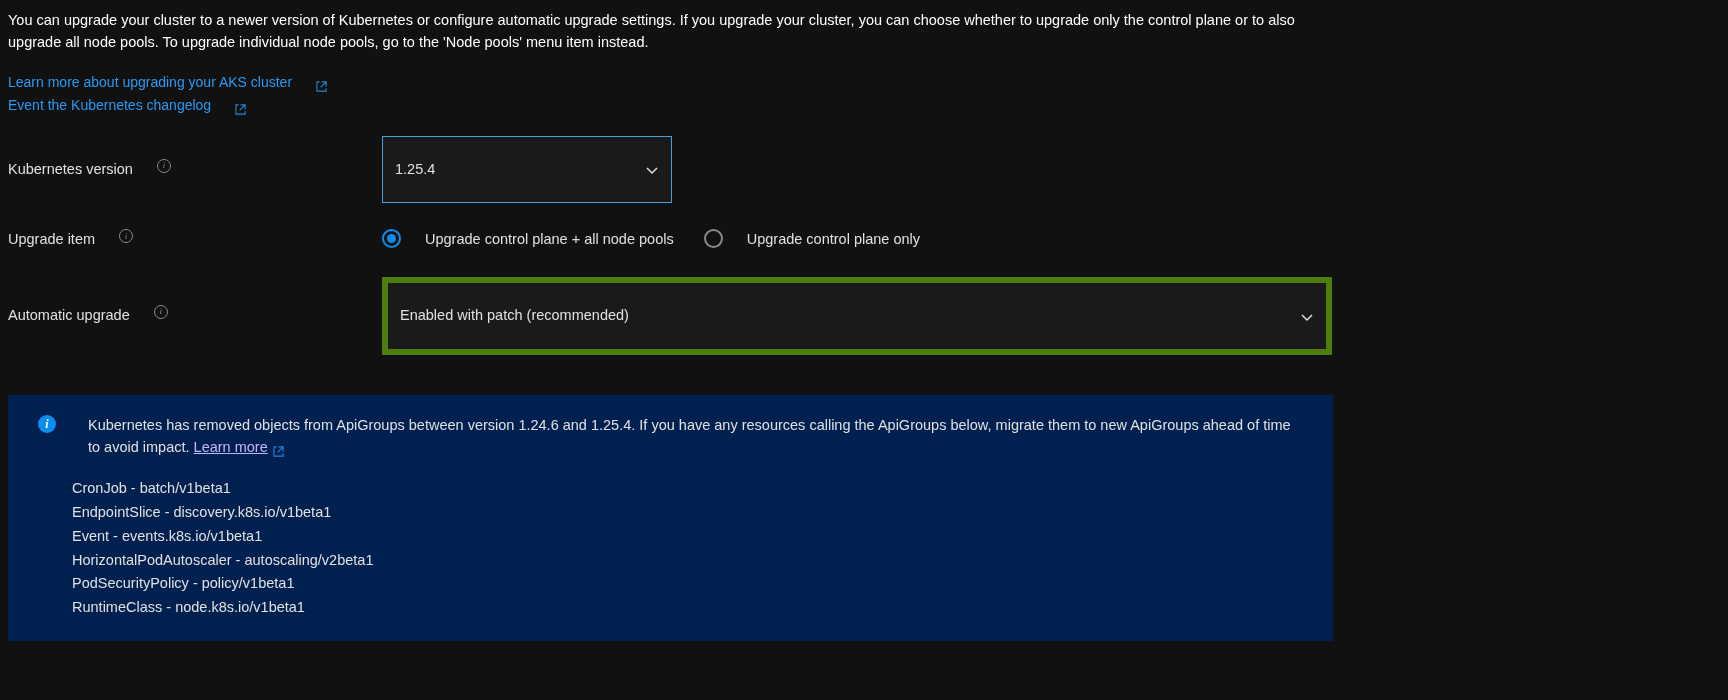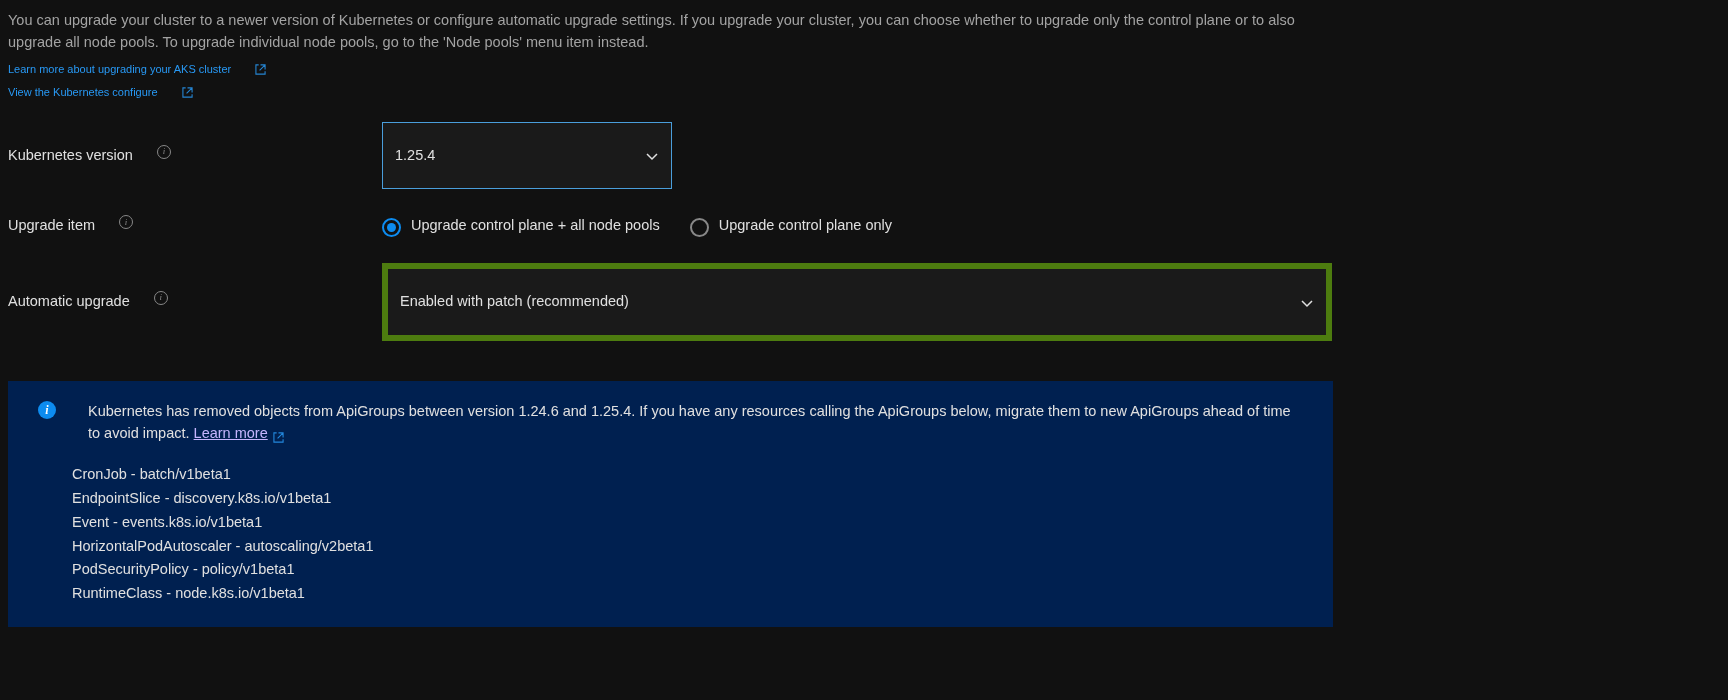--- a/index.html
+++ b/index.html
@@ -5,23 +5,23 @@
     * { box-sizing: border-box; margin: 0; padding: 0; }
     body {
       background: #111111;
       color: #e0e0e0;
       font-family: "Segoe UI", -apple-system, BlinkMacSystemFont, sans-serif;
       font-size: 14px;
       line-height: 1.5;
       padding: 10px 8px;
       width: 1728px;
     }
-    .intro-text { color: #a3a3a3; font-size: 14.5px; margin-bottom: 4px; max-width: 1310px; }
+    .intro-text { color: #ffffff; font-size: 14.5px; margin-bottom: 18px; max-width: 1310px; }
     .links { margin-bottom: 20px; }
-    .link { color: #2899f5; text-decoration: none; font-size: 11px; display: inline-flex; align-items: center; gap: 24px; }
+    .link { color: #2899f5; text-decoration: none; font-size: 14px; display: inline-flex; align-items: center; gap: 24px; }
     .link-row { margin-bottom: 2px; }
     .ext-icon { width: 11px; height: 11px; display: inline-block; opacity: 0.85; }
     .ext-icon svg { width: 100%; height: 100%; }
     .form-row { display: flex; align-items: center; margin-bottom: 26px; }
     .form-label { width: 374px; display: flex; gap: 24px; color: #e0e0e0; font-size: 14.5px; }
     .info-icon { width: 14px; height: 14px; border-radius: 50%; border: 1px solid #888; display: inline-flex; align-items: center; justify-content: center; font-size: 9px; color: #888; font-style: italic; font-family: Georgia, serif; }
     .dropdown {
       border: 1px solid #4a9edb;
       background: #1a1a1a;
       color: #e0e0e0;
@@ -30,21 +30,21 @@
       display: flex;
       justify-content: space-between;
       align-items: center;
       cursor: pointer;
       font-size: 14.5px;
     }
     .dropdown.wide { min-width: 950px; border: 6px solid #4d7c0f; }
     .chevron { width: 14px; height: 14px; }
     .chevron svg { width: 100%; height: 100%; stroke: #e0e0e0; stroke-width: 1.5; fill: none; }
     .radio-group { display: flex; gap: 30px; align-items: center; }
-    .radio-option { display: flex; align-items: flex-end; gap: 10px; cursor: pointer; }
+    .radio-option { display: flex; align-items: flex-start; gap: 24px; cursor: pointer; }
     .radio-circle { width: 19px; height: 19px; border-radius: 50%; border: 2px solid #888; display: flex; align-items: center; justify-content: center; flex-shrink: 0; }
     .radio-circle.selected { border-color: #0d8cf0; }
     .radio-dot { width: 9px; height: 9px; border-radius: 50%; background: #0d8cf0; }
     .radio-label { color: #e0e0e0; font-size: 14.5px; }
     .notice {
       background: #002050;
       margin-top: 40px;
       padding: 20px 30px 20px 30px;
       max-width: 1325px;
       display: flex;
@@ -71,21 +71,21 @@
       <span>Learn more about upgrading your AKS cluster</span>
       <span class="ext-icon">
         <svg viewBox="0 0 12 12">
             <path d="M4 1H1v10h10V8M6 1h5v5M11 1L5 7" stroke="#2899f5" stroke-width="1.2" fill="none"></path>
           </svg>
       </span>
     </a>
   </div>
   <div class="link-row">
     <a class="link">
-      <span>View the Kubernetes configure</span>
+      <span>Event the Kubernetes changelog</span>
       <span class="ext-icon">
         <svg viewBox="0 0 12 12">
             <path d="M4 1H1v10h10V8M6 1h5v5M11 1L5 7" stroke="#2899f5" stroke-width="1.2" fill="none"></path>
           </svg>
       </span>
     </a>
   </div>
 </div>
 
 <div class="form-row">

